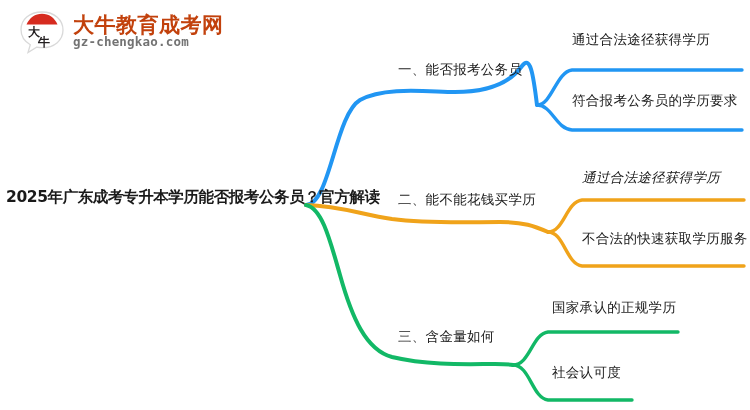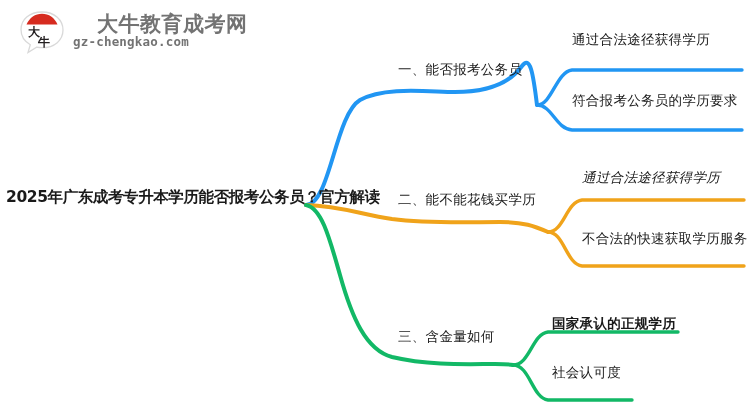--- a/index.html
+++ b/index.html
@@ -15,24 +15,23 @@
   
   .logo-wrap{
     position:absolute;left:18px;top:9px;
     display:flex;align-items:center;gap:7px;
   }
   .logo-mark{
     position:relative;width:48px;height:46px;flex:none;
   }
   .logo-text-block{display:flex;flex-direction:column;line-height:1;}
   .logo-title{
-    font-size:21px;font-weight:bold;color:#737373;
+    font-size:21px;font-weight:bold;color:#c2410c;
     letter-spacing:.5px;white-space:nowrap;
-    font-family:Liberation Mono, monospace;
-    margin-left:24px;
+    font-family:Liberation Serif, serif;
   }
   .logo-sub{
     font-size:12.5px;font-weight:bold;color:#737373;
     letter-spacing:.2px;white-space:nowrap;
     font-family:"DejaVu Sans Mono","Liberation Mono",monospace;
   }
 
   
   .node{
     position:absolute;
@@ -98,14 +97,14 @@
 
 <div class="node branch-node" style="left:398px;top:70px;">一、能否报考公务员</div>
 <div class="node leaf-node" style="left:572px;top:40px;">通过合法途径获得学历</div>
 <div class="node leaf-node" style="left:572px;top:101px;">符合报考公务员的学历要求</div>
 
 <div class="node branch-node" style="left:398px;top:200px;">二、能不能花钱买学历</div>
 <div class="node leaf-node" style="left:582px;top:178px;font-style:italic;">通过合法途径获得学历</div>
 <div class="node leaf-node" style="left:582px;top:239px;">不合法的快速获取学历服务</div>
 
 <div class="node branch-node" style="left:398px;top:337px;">三、含金量如何</div>
-<div class="node leaf-node" style="left:552px;top:324px;font-weight:bold;">国家承认的正规学历</div>
+<div class="node leaf-node" style="left:552px;top:308px;">国家承认的正规学历</div>
 <div class="node leaf-node" style="left:552px;top:373px;">社会认可度</div>
 
 </body></html>

